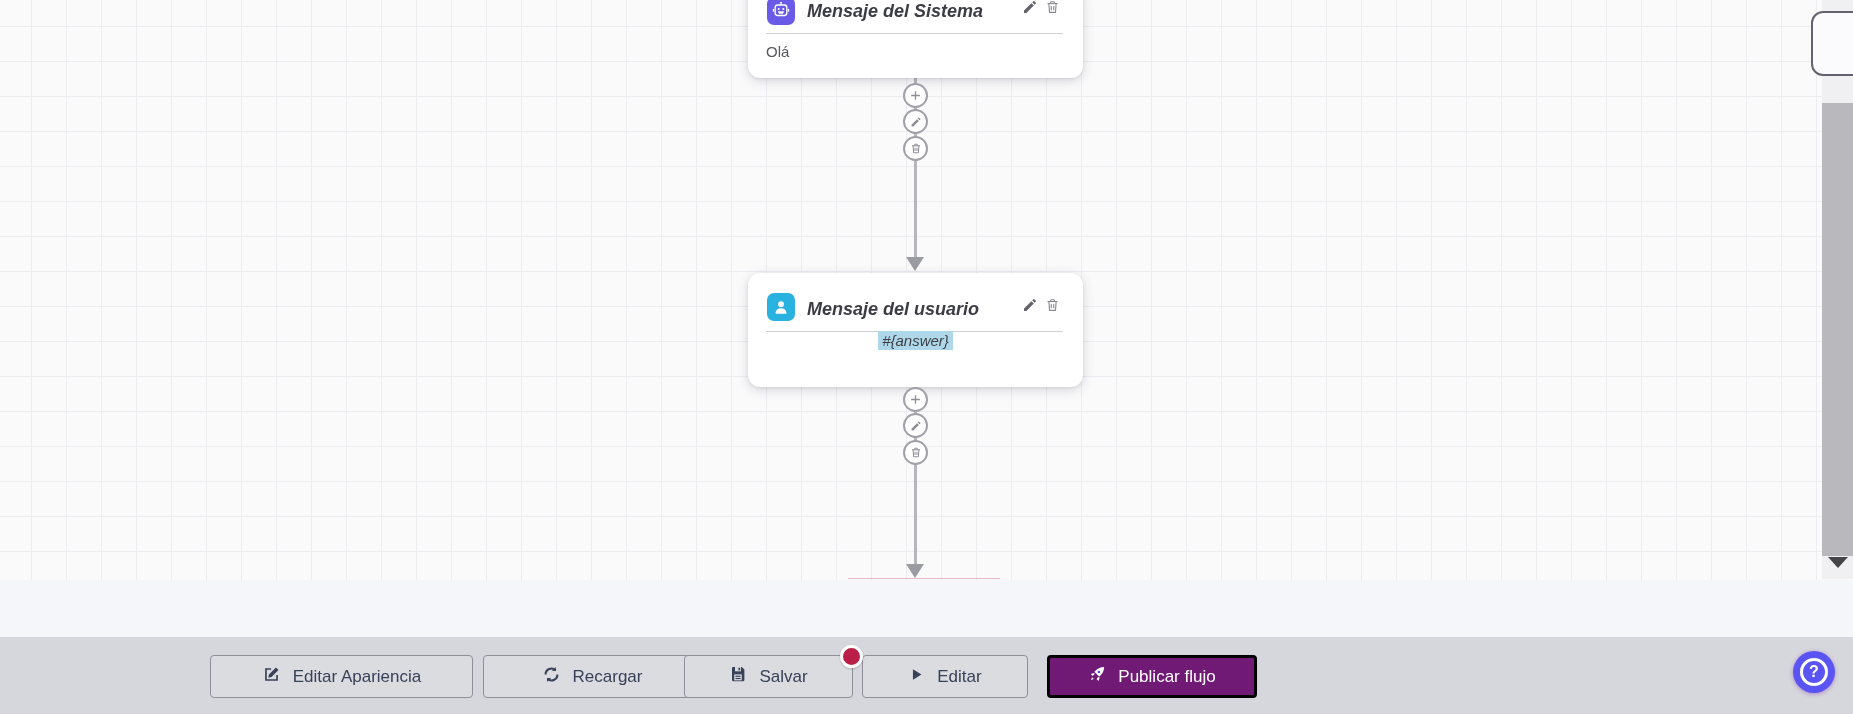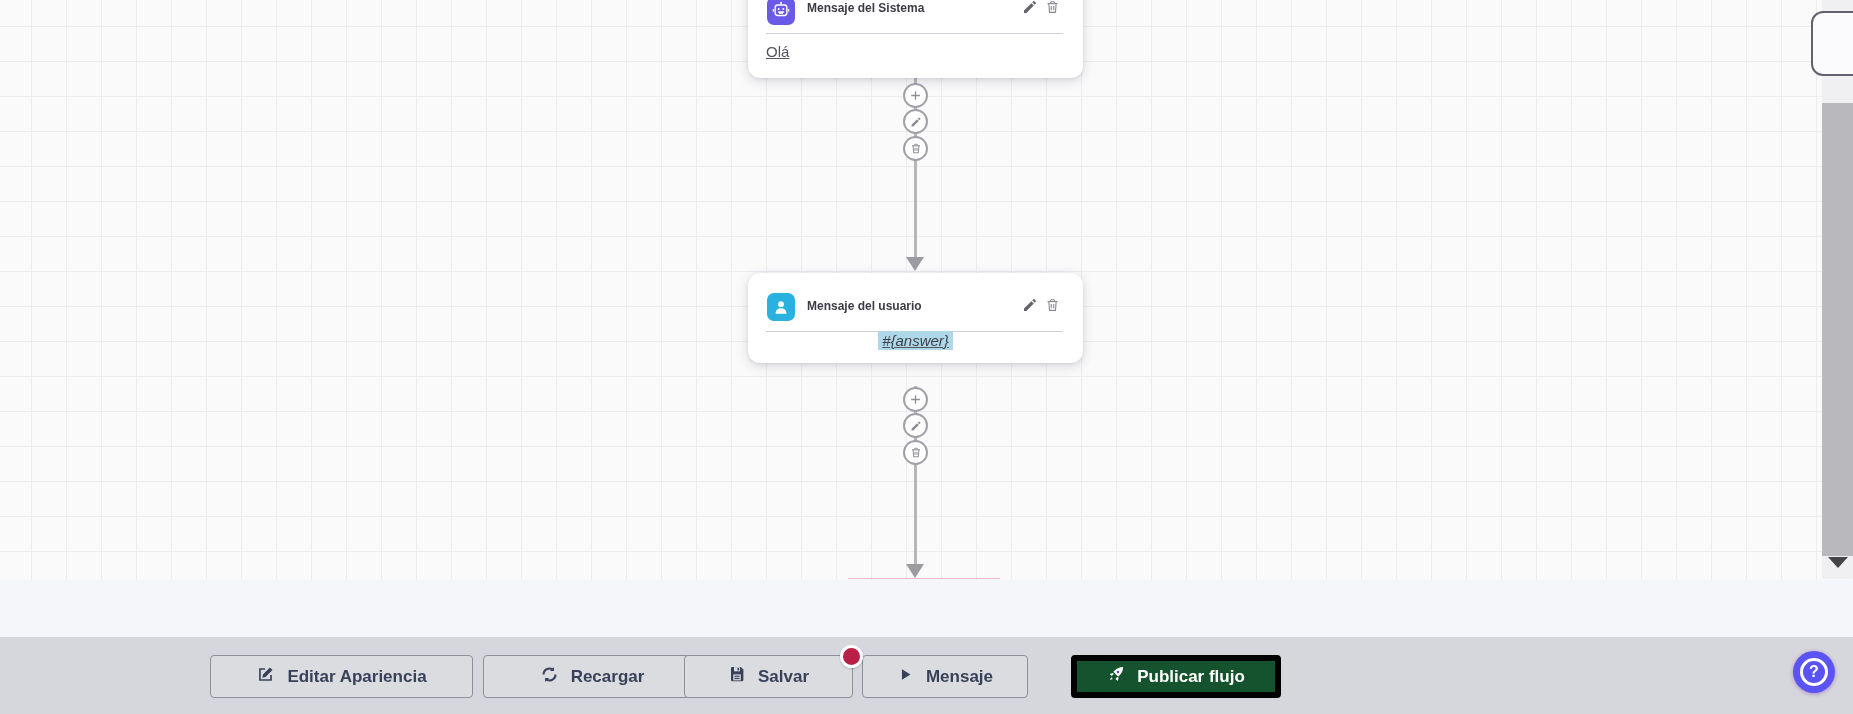--- a/index.html
+++ b/index.html
@@ -13,24 +13,24 @@
     background-image:
       linear-gradient(#ececf1 1px, transparent 1px),
       linear-gradient(90deg, #ececf1 1px, transparent 1px);
     background-size:35px 35px; background-position:-4px -9px; }
 
   
   .node-card { position:absolute; width:335px; background:#ffffff; border-radius:12px;
     box-shadow:0 3px 12px rgba(60,60,80,.18), 0 1px 3px rgba(60,60,80,.10); }
   .node-icon { position:absolute; left:19px; width:28px; height:28px; border-radius:7px;
     display:flex; align-items:center; justify-content:center; }
-  .node-title { position:absolute; left:59px; font-size:12px; font-weight:700; color:#3c3c44; }
+  .node-title { position:absolute; left:59px; font-size:18px; font-weight:700; color:#3c3c44;font-style:italic; }
   .hdr-action { position:absolute; width:16px; height:16px; cursor:pointer; }
   .divider { position:absolute; left:18px; right:20px; height:1px; background:#cfcfd5; }
-  .node-body { position:absolute; left:18px; right:18px; font-size:15px; color:#55555c;text-decoration:underline; }
+  .node-body { position:absolute; left:18px; right:18px; font-size:15px; color:#55555c; }
   .hl { background:#aed8ea; font-style:italic; color:#3f3f46; padding:1px 4px; }
 
   
   .conn-line { position:absolute; width:3px; background:#b6b6bb; left:914px; }
   .conn-circle { position:absolute; left:903px; width:25px; height:25px; border-radius:50%;
     background:#fff; border:2px solid #a0a0a8; display:flex; align-items:center;
     justify-content:center; cursor:pointer; }
   .arrow-head { position:absolute; left:906px; width:0; height:0;
     border-left:9px solid transparent; border-right:9px solid transparent;
     border-top:14px solid #9b9ba2; }
@@ -45,22 +45,22 @@
   .sb-arrow { position:absolute; left:0; top:550px; width:31px; height:24px;
     display:flex; align-items:center; justify-content:center; }
   .sb-arrow .tri { width:0; height:0; border-left:10px solid transparent;
     border-right:10px solid transparent; border-top:11px solid #454549; }
 
   
   .strip { position:absolute; left:0; top:580px; width:1853px; height:57px; background:#f5f6f9; }
   .toolbar { position:absolute; left:0; top:637px; width:1853px; height:77px; background:#d6d7dc; }
   .tb-btn { position:absolute; top:18px; height:43px; display:flex; align-items:center;
     justify-content:center; gap:12px; background:#dbdce0; border:1px solid #8e8f99;
-    border-radius:4px; font-size:17px; font-weight:700; color:#38415a; cursor:pointer; }
-  .tb-btn.primary { background:#14532d; border:6px solid #000000; color:#ffffff;margin-left:24px; }
+    border-radius:4px; font-size:17px; font-weight:400; color:#38415a; cursor:pointer; }
+  .tb-btn.primary { background:#701a75; border:3px solid #000000; color:#ffffff; }
   .tb-btn svg { flex:0 0 auto; }
   .badge-dot { position:absolute; left:840px; top:8px; width:23px; height:23px;
     border-radius:50%; background:#ba2047; border:3px solid #ffffff;
     box-shadow:0 1px 2px rgba(0,0,0,.2); z-index:3; }
 
   
   .help-btn { position:absolute; left:1793px; top:651px; width:42px; height:42px;
     border-radius:50%; background:#5a55f2; display:flex; align-items:center;
     justify-content:center; cursor:pointer; z-index:6;
     box-shadow:0 1px 4px rgba(120,40,180,.45); }
@@ -127,21 +127,21 @@
     <div class="conn-circle" style="top:136px;">
       <svg width="12" height="13" viewBox="0 0 24 24" fill="none" stroke="#8d8d95" stroke-width="2">
         <path d="M4 6.5h16"></path>
           <path d="M9 6.5V4.6c0-.6.5-1.1 1.1-1.1h3.8c.6 0 1.1.5 1.1 1.1v1.9"></path>
         <path d="M6.2 6.5l1 14h9.6l1-14"></path>
           <line x1="10" y1="10.5" x2="10" y2="17"></line>
           <line x1="14" y1="10.5" x2="14" y2="17"></line>
       </svg>
     </div>
 
-    <div class="node-card" style="left:748px; top:273px; height:90px;">
+    <div class="node-card" style="left:748px; top:273px; height:114px;">
       <div class="node-icon" style="top:20px; background:#29b2e0;">
         <svg width="20" height="20" viewBox="0 0 24 24" fill="#ffffff">
           <circle cx="12" cy="8.6" r="3.5"></circle>
           <path d="M12 13.4c-3.7 0-6.3 2.3-6.6 5.8 0 .4.3.8.8.8h11.6c.5 0 .8-.4.8-.8-.3-3.5-2.9-5.8-6.6-5.8z"></path>
         </svg>
       </div>
       <div class="node-title" style="top:26px;">Mensaje del usuario</div>
       <div class="hdr-action" style="left:274px; top:24px;">
         <svg width="16" height="16" viewBox="0 0 24 24" fill="#63636c">
           <path d="M3 17.4V21h3.6L17.7 9.9 14.1 6.3 3 17.4zM20.7 6.9c.4-.4.4-1 0-1.4l-2.2-2.2c-.4-.4-1-.4-1.4 0l-1.7 1.7 3.6 3.6 1.7-1.7z"></path>
@@ -231,21 +231,21 @@
       <span>Salvar</span>
     </div>
     <div class="badge-dot"></div>
 
     <div class="tb-btn" style="left:862px; width:166px;">
       <span>
         <svg width="17" height="17" viewBox="0 0 24 24" fill="#38415a">
             <path d="M7 4.5l12 7.5-12 7.5z"></path>
           </svg>
       </span>
-      <span>Mensaje</span>
+      <span>Editar</span>
     </div>
 
     <div class="tb-btn primary" style="left:1047px; width:210px;">
       <span>
         <svg width="18" height="18" viewBox="0 0 24 24" fill="#ffffff">
           <path d="M21.5 2.5c-4.6.2-8.2 1.7-11.2 4.7L8.5 9l6.5 6.5 1.8-1.8c3-3 4.5-6.6 4.7-11.2z"></path>
           <circle cx="14.6" cy="9.4" r="1.7" fill="#5745ef"></circle>
           <path d="M8 10.5l-4.3 1.6 2.6 2.6L8.9 12zM13.5 16l-2.1 2.6 2.6 2.6 1.6-4.3z"></path>
           <path d="M5.5 16.2l2.3 2.3-3.9 1.6z"></path>
         </svg>

